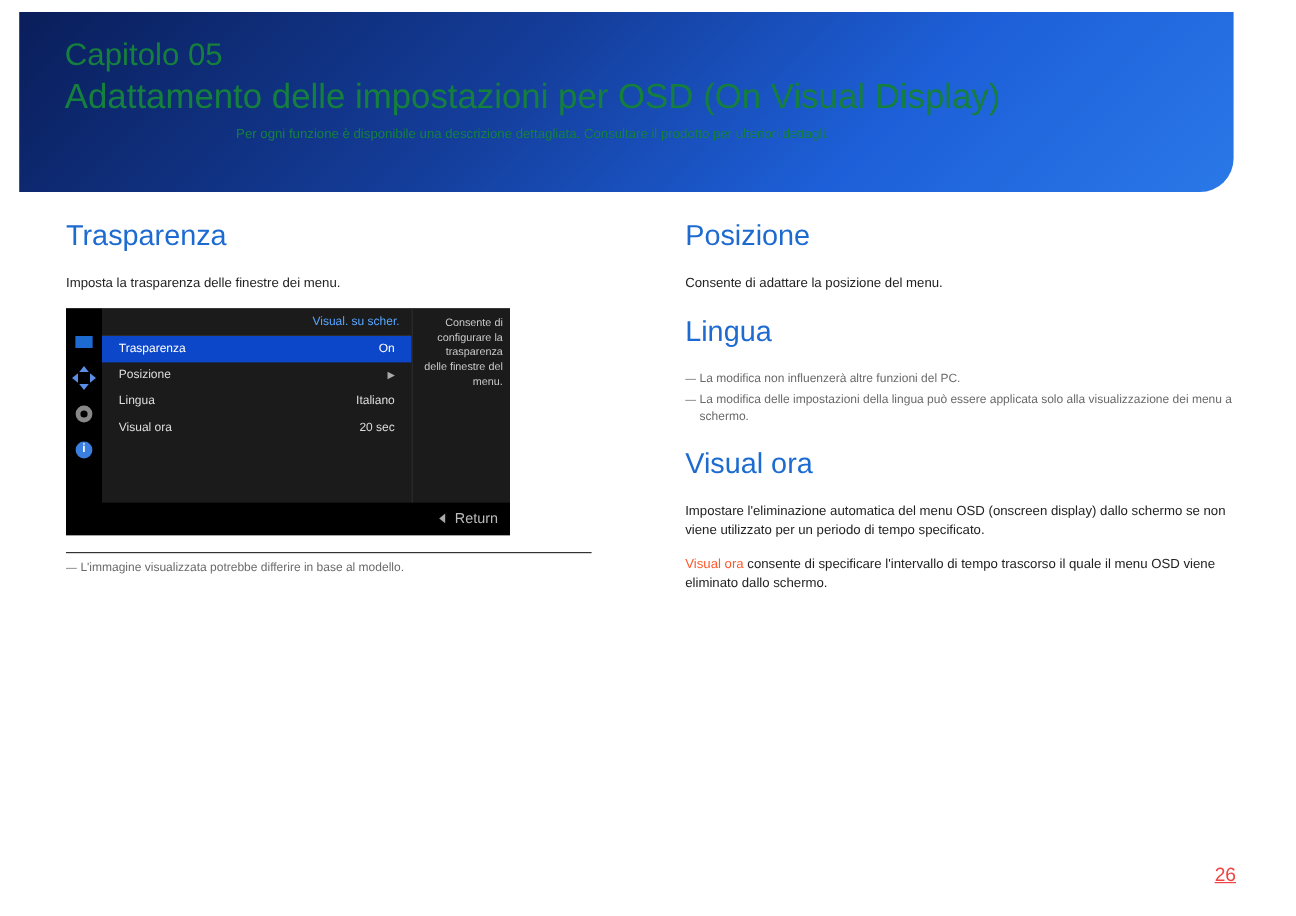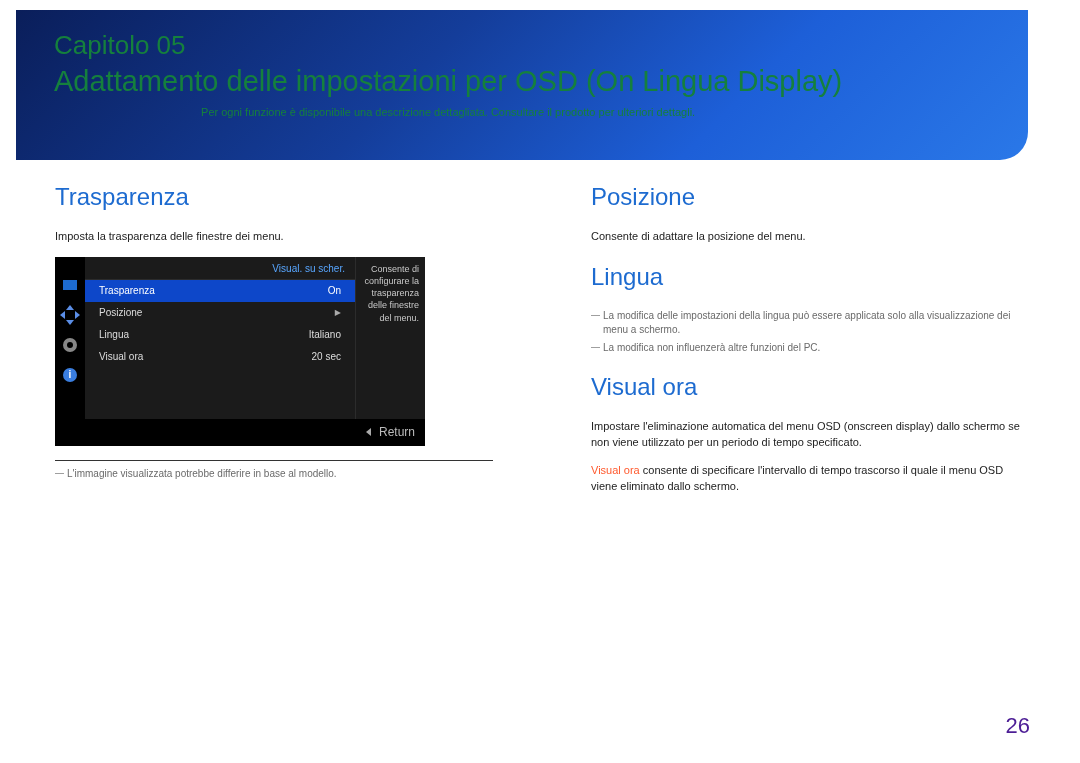--- a/index.html
+++ b/index.html
@@ -41,21 +41,21 @@
     font-size: 11px;
     font-weight: 300;
     text-align: center;
   }
   .content {
     position: absolute;
     top: 183px;
     left: 55px;
     right: 50px;
     display: flex;
-    gap: 98px;
+    gap: 78px;
   }
   .col-left { width: 438px; }
   .col-right { flex: 1; }
   h2.section {
     color: #1d6bd0;
     font-size: 24px;
     font-weight: 400;
     margin-bottom: 18px;
   }
   .col-right h2.section { margin-top: 18px; }
@@ -168,21 +168,21 @@
   }
   .osd-row.selected {
     background: #0d47c9;
     color: #fff;
   }
   .osd-row .chevron {
     font-size: 8px;
     color: #aaa;
   }
   .osd-desc {
-    width: 70px;
+    width: 82px;
     border-left: 1px solid #2c2c2c;
     padding: 6px 6px;
     font-size: 9px;
     color: #c9c9c9;
     line-height: 1.35;
   }
   .osd-footer {
     height: 27px;
     background: #000;
     display: flex;
@@ -196,32 +196,33 @@
     border-color: transparent #aaa transparent transparent;
   }
   .osd-footer span {
     color: #bbb;
     font-size: 12px;
   }
   .page-num {
     position: absolute;
     bottom: 24px;
     right: 50px;
-    font-size: 22px;
-    color: #4c1d95;
+    font-size: 16px;
+    color: #ef4444;
+    text-decoration: underline;
   }
 </style>
 </head>
 <body>
 
 <div class="header-band"></div>
 
 <div class="header-content">
   <div class="chapter-label">Capitolo 05</div>
-  <div class="chapter-title">Adattamento delle impostazioni per OSD (On Lingua Display)</div>
+  <div class="chapter-title">Adattamento delle impostazioni per OSD (On Visual Display)</div>
   <div class="chapter-sub">Per ogni funzione è disponibile una descrizione dettagliata. Consultare il prodotto per ulteriori dettagli.</div>
 </div>
 
 <div class="content">
   <div class="col-left">
     <h2 class="section">Trasparenza</h2>
     <p class="body">Imposta la trasparenza delle finestre dei menu.</p>
 
     <div class="osd">
       <div class="osd-top">
@@ -275,22 +276,22 @@
 
     <hr class="footnote-rule">
     <p class="fn">L'immagine visualizzata potrebbe differire in base al modello.</p>
   </div>
 
   <div class="col-right">
     <h2 class="section">Posizione</h2>
     <p class="body">Consente di adattare la posizione del menu.</p>
 
     <h2 class="section">Lingua</h2>
+    <p class="fn">La modifica non influenzerà altre funzioni del PC.</p>
     <p class="fn">La modifica delle impostazioni della lingua può essere applicata solo alla visualizzazione dei menu a schermo.</p>
-    <p class="fn">La modifica non influenzerà altre funzioni del PC.</p>
 
     <h2 class="section">Visual ora</h2>
     <p class="body">Impostare l'eliminazione automatica del menu OSD (onscreen display) dallo schermo se non viene utilizzato per un periodo di tempo specificato.</p>
     <p class="body">
       <span class="highlight">Visual ora</span><span> consente di specificare l'intervallo di tempo trascorso il quale il menu OSD viene eliminato dallo schermo.</span>
     </p>
   </div>
 </div>
 
 <div class="page-num">26</div>

